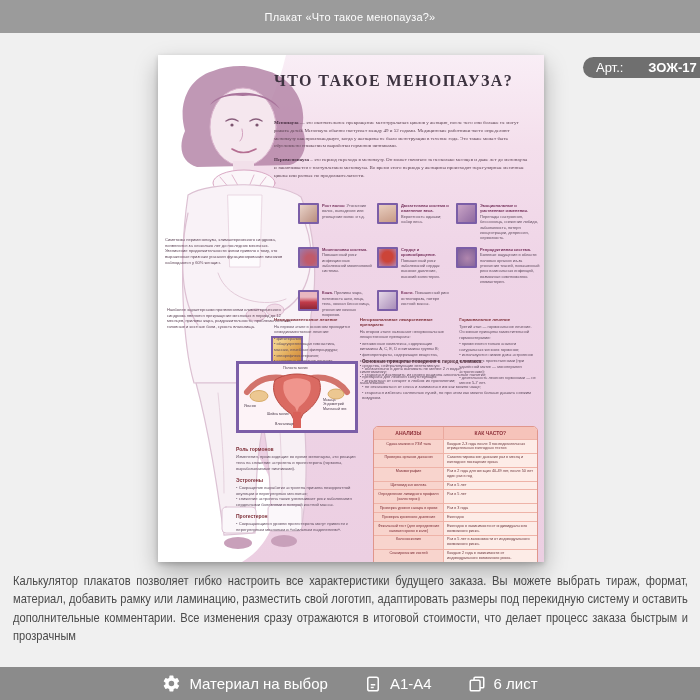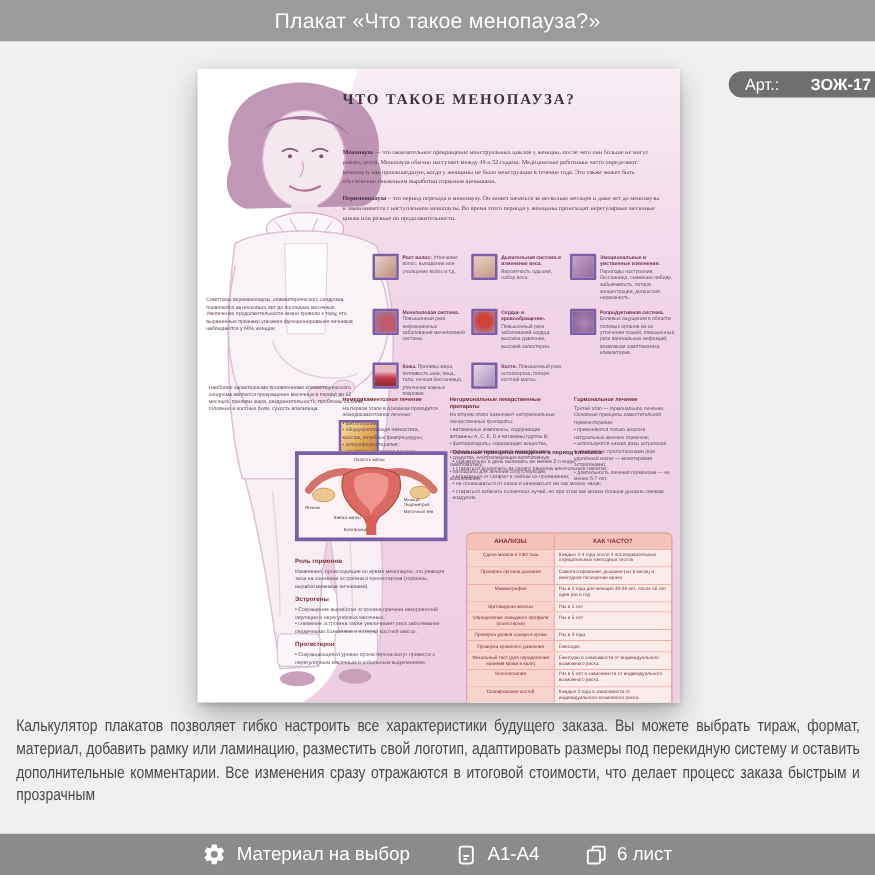--- a/index.html
+++ b/index.html
@@ -2,35 +2,35 @@
 <html><head>
 <meta charset="utf-8">
 <style>
   html,body{margin:0;padding:0;background:#f0f0f0;}
   #app{position:relative;width:700px;height:700px;overflow:hidden;background:#f0f0f0;
        font-family:"Liberation Sans",sans-serif;}
 
   
   .topbar{position:absolute;left:0;top:0;width:700px;height:33px;background:#9b9b9b;
           display:flex;align-items:center;justify-content:center;}
-  .topbar-title{color:#fdfdfd;font-size:17px;letter-spacing:.2px;}
+  .topbar-title{color:#fdfdfd;font-size:11px;letter-spacing:.2px;}
 
   
   .badge{position:absolute;left:583px;top:57px;height:21px;background:#6f6f6f;border-radius:11px;
          color:#fff;font-size:13px;display:flex;align-items:center;padding:0 13px;gap:5px;}
   .badge b{font-weight:bold;margin-left:20px;}
 
   
   .poster{position:absolute;left:158px;top:55px;width:386px;height:507px;background:#ffffff;
           box-shadow:0 10px 22px rgba(0,0,0,.28), 0 2px 5px rgba(0,0,0,.18);overflow:hidden;}
   .poster svg.blob{position:absolute;left:0;top:0;}
   .poster .woman{position:absolute;left:0;top:8px;}
 
   .p-title{position:absolute;left:116px;top:17px;width:260px;
-           font-family:"Liberation Serif",serif;font-weight:bold;font-size:12px;
+           font-family:"Liberation Serif",serif;font-weight:bold;font-size:16px;
            letter-spacing:1.4px;color:#3d3340;}
   .p-intro{position:absolute;left:116px;top:64px;width:256px;
            font-family:"Liberation Serif",serif;font-size:5px;line-height:1.55;color:#5a4150;}
   .p-intro p{margin:0 0 6px 0;}
   .p-intro .lead{font-weight:bold;color:#472e40;}
 
   .note{position:absolute;font-size:4.1px;line-height:1.4;color:#5f4658;width:127px;}
   .note1{left:7px;top:182px;}
   .note2{left:9px;top:252px;}
 

